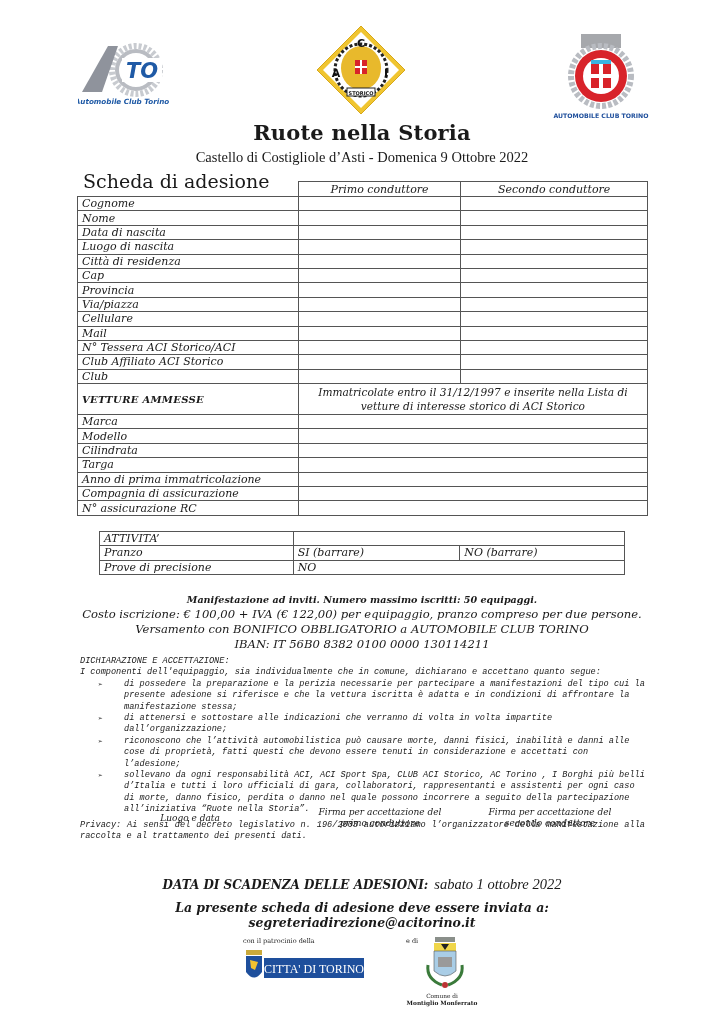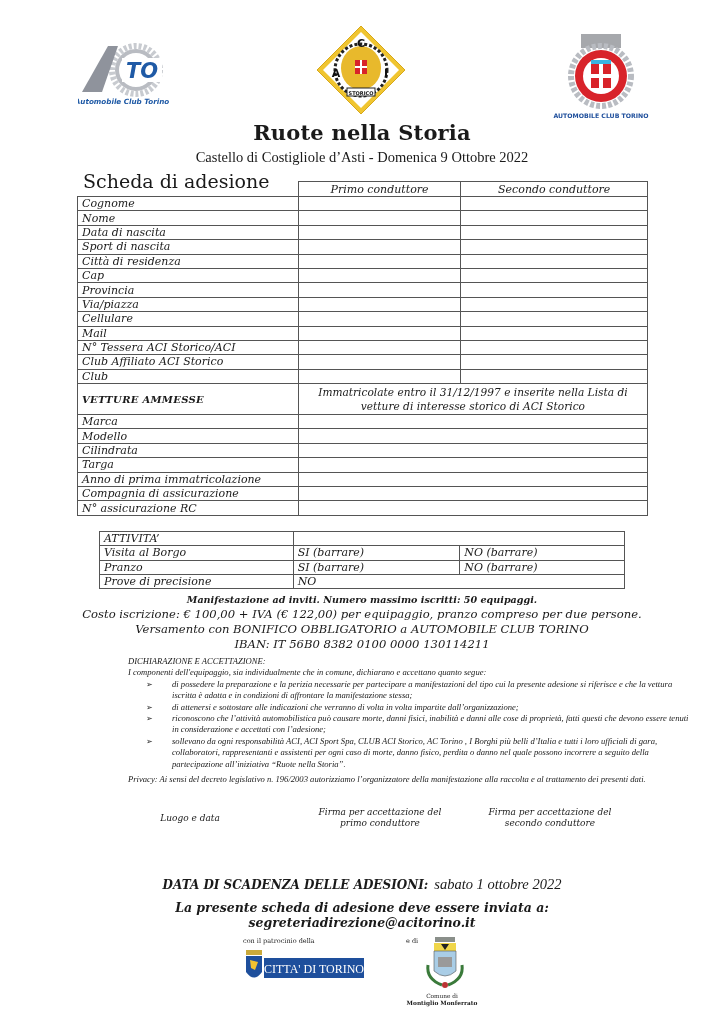--- a/index.html
+++ b/index.html
@@ -35,21 +35,21 @@
   #act-table col.c2 { width: 167px; }
   #act-table col.c3 { width: 165px; }
   #act-table td { height: 13.3px; }
 
   .center-text { left: 0; width: 724px; text-align: center; font-family: "DejaVu Serif", serif; font-style: italic; }
   #invite-line { top: 594px; font-weight: bold; font-size: 9.6px; }
   #cost-line { top: 607px; font-size: 11.6px; }
   #bonifico-line { top: 622px; font-size: 11.6px; }
   #iban-line { top: 637px; font-size: 11.6px; }
 
-  #decl { left: 80px; top: 656px; width: 565px; font-family: Liberation Serif, serif; font-style: italic; font-size: 8.6px; line-height: 11.4px; margin-left: 48px; }
+  #decl { left: 80px; top: 656px; width: 565px; font-family: Liberation Mono, monospace; font-style: italic; font-size: 8.6px; line-height: 11.4px; }
   #decl .heading { text-decoration: none; }
   #decl ul { list-style: none; margin: 0; padding: 0; }
   #decl li { position: relative; padding-left: 44px; }
   #decl li .bullet { position: absolute; left: 18px; top: 0; font-style: normal; font-size: 8px; }
   #decl .privacy { margin-top: 4px; text-align: justify; }
 
   .sign { top: 807px; font-family: "DejaVu Serif", serif; font-style: italic; font-size: 9px; text-align: center; line-height: 11px; }
   #sign-place { left: 130px; width: 120px; top: 813px; }
   #sign-first { left: 300px; width: 160px; }
   #sign-second { left: 470px; width: 160px; }
@@ -139,21 +139,21 @@
         <td>Nome</td>
         <td></td>
         <td></td>
       </tr>
       <tr>
         <td>Data di nascita</td>
         <td></td>
         <td></td>
       </tr>
       <tr>
-        <td>Sport di nascita</td>
+        <td>Luogo di nascita</td>
         <td></td>
         <td></td>
       </tr>
       <tr>
         <td>Città di residenza</td>
         <td></td>
         <td></td>
       </tr>
       <tr>
         <td>Cap</td>
@@ -239,25 +239,20 @@
       <col class="c1">
       <col class="c2">
       <col class="c3">
     </colgroup>
   <tbody>
     <tr>
       <td>ATTIVITA’</td>
       <td colspan="2"></td>
     </tr>
     <tr>
-      <td>Visita al Borgo</td>
-      <td>SI (barrare)</td>
-      <td>NO (barrare)</td>
-    </tr>
-    <tr>
       <td>Pranzo</td>
       <td>SI (barrare)</td>
       <td>NO (barrare)</td>
     </tr>
     <tr>
       <td>Prove di precisione</td>
       <td colspan="2">NO</td>
     </tr>
   </tbody>
 </table>

